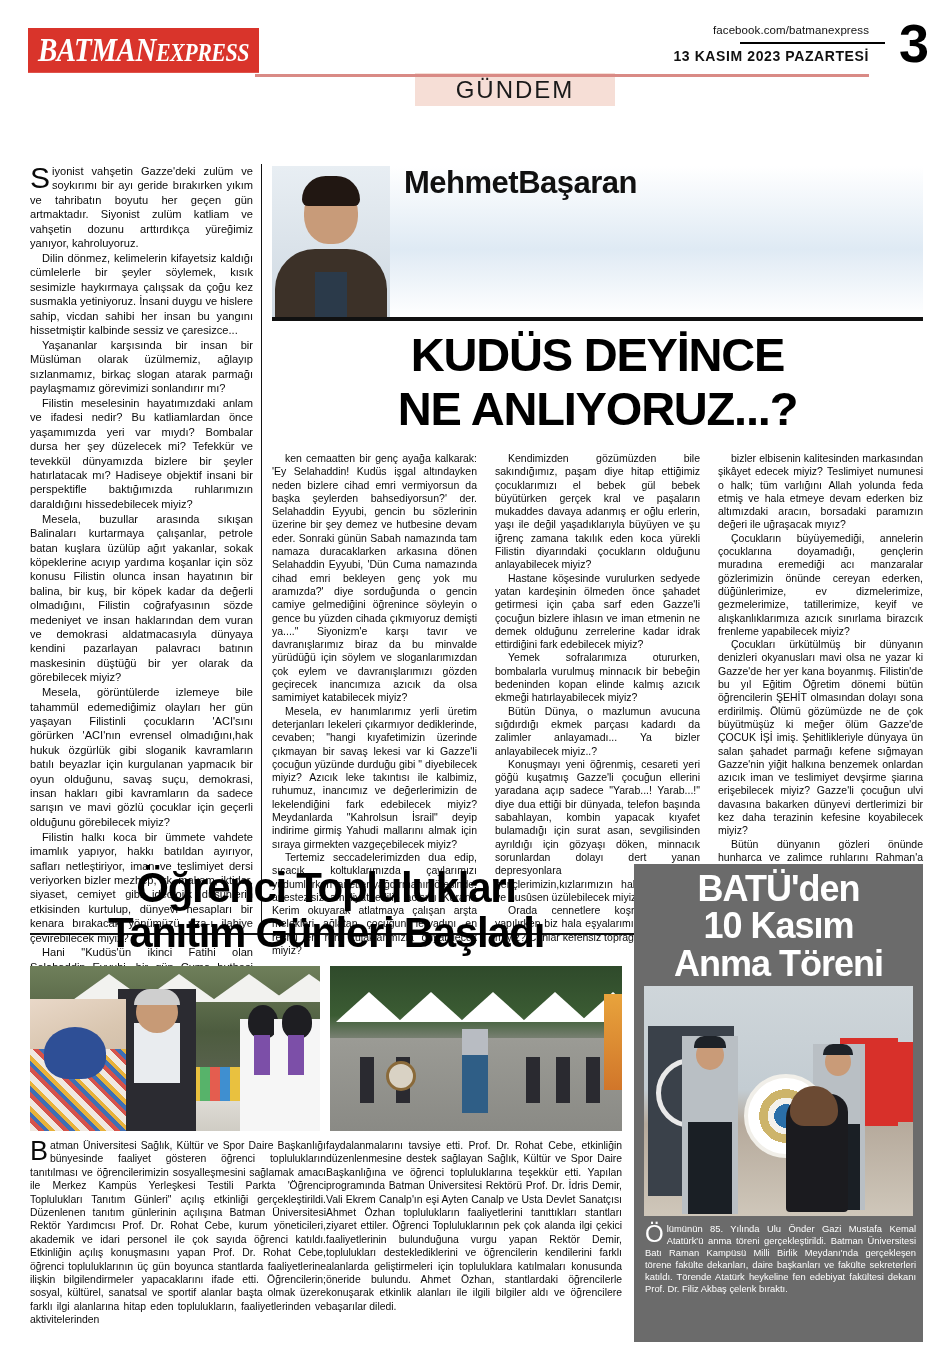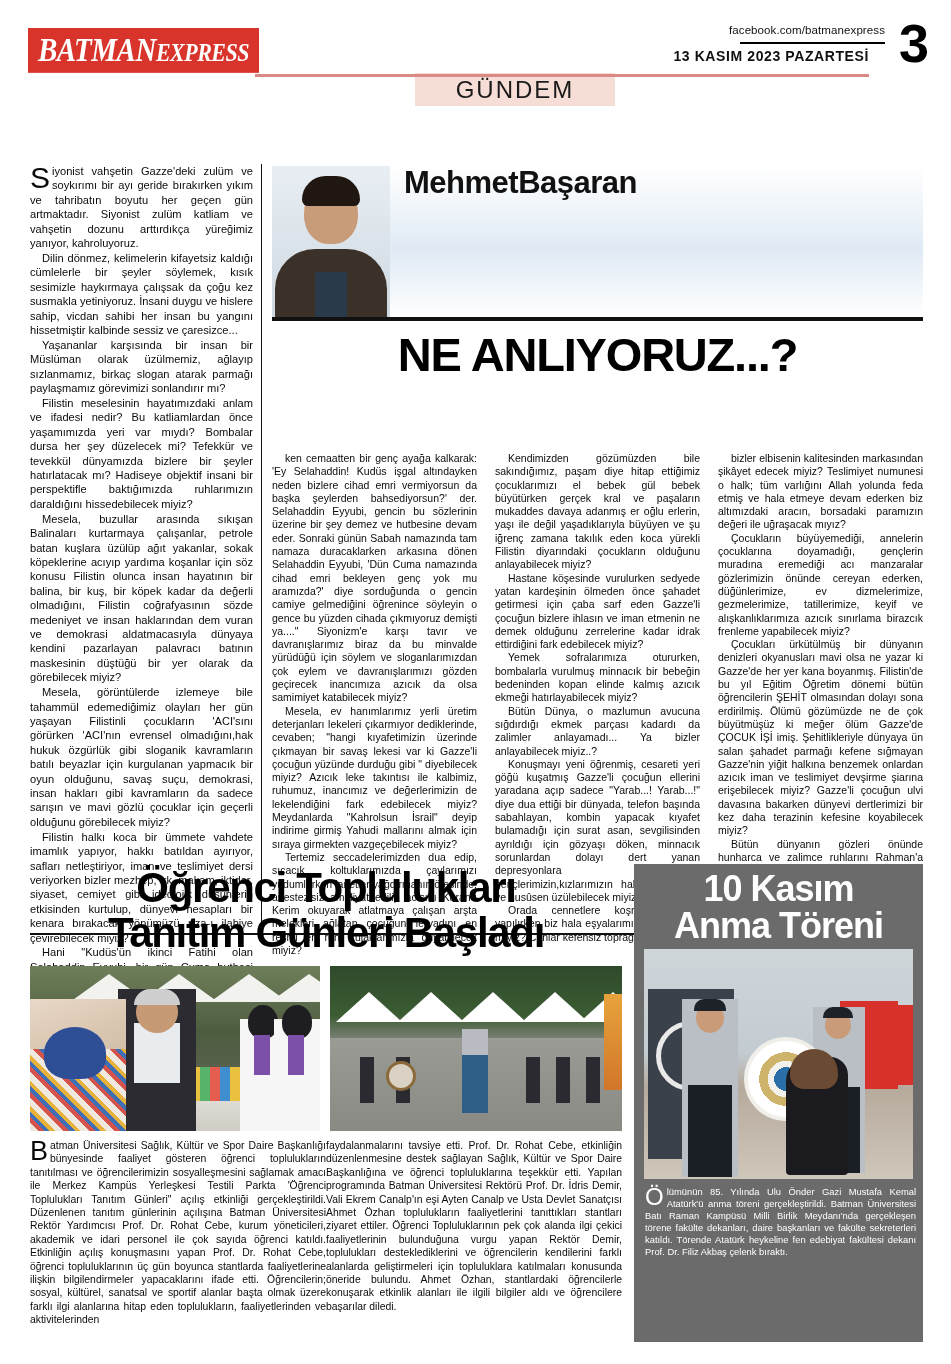--- a/index.html
+++ b/index.html
@@ -24,21 +24,21 @@
     transform: scaleY(1.18); transform-origin: left top;
   }
   .logo-box .small { font-size: 22px; }
   .section-tag {
     position: absolute; left: 415px; top: 30px; width: 200px; height: 33px;
     background: #f6ded6; color: #1a1a1a;
     font-size: 24px; font-weight: 500; letter-spacing: 2px;
     display: flex; align-items: center; justify-content: center; margin-top: 43px;
   }
   .fb-url {
-    position: absolute; right: 66px; top: 24px;
+    position: absolute; right: 82px; top: 24px;
     font-size: 11.5px; color: #111; letter-spacing: 0.1px;
   }
   .date-line {
     position: absolute; right: 82px; top: 48px;
     font-size: 14px; color: #111; letter-spacing: 0.6px; font-weight: 700;
   }
   .rule-black { position:absolute; right:66px; top:42px; width:145px; height:2px; background:#000; }
   .page-num {
     position: absolute; right: 22px; top: 16px;
     font-size: 54px; font-weight: bold; color: #000; line-height: 1;
@@ -266,20 +266,21 @@
         <div class="head"></div>
         <div class="hair"></div>
       </div>
       <div class="columnist-name">
         <div>Mehmet</div>
         <div>Başaran</div>
       </div>
     </div>
 
     <div class="main-headline">
+      <div>KUDÜS DEYİNCE</div>
       <div>NE ANLIYORUZ...?</div>
     </div>
 
     <div class="art-cols" id="art-cols">
         <div class="art-col c2">
           <p>ken cemaatten bir genç ayağa kalkarak: 'Ey Selahaddin! Kudüs işgal altındayken neden bizlere cihad emri vermiyorsun da başka şeylerden bahsediyorsun?' der. Selahaddin Eyyubi, gencin bu sözlerinin üzerine bir şey demez ve hutbesine devam eder. Sonraki günün Sabah namazında tam namaza duracaklarken arkasına dönen Selahaddin Eyyubi, 'Dün Cuma namazında cihad emri bekleyen genç yok mu aramızda?' diye sorduğunda o gencin camiye gelmediğini öğrenince söyleyin o gence bu yüzden cihada çıkmıyoruz demişti ya...." Siyonizm'e karşı tavır ve davranışlarımız biraz da bu minvalde yürüdüğü için söylem ve sloganlarımızdan çok eylem ve davranışlarımızı gözden geçirecek inancımıza azıcık da olsa samimiyet katabilecek miyiz?</p>
           <p>Mesela, ev hanımlarımız yerli üretim deterjanları lekeleri çıkarmıyor dediklerinde, cevaben; "hangi kıyafetimizin üzerinde çıkmayan bir savaş lekesi var ki Gazze'li çocuğun yüzünde durduğu gibi " diyebilecek miyiz?  Azıcık leke takıntısı ile kalbimiz, ruhumuz, inancımız ve değerlerimizin de lekelendiğini fark edebilecek miyiz?  Meydanlarda "Kahrolsun İsrail" deyip indirime girmiş Yahudi mallarını almak için sıraya girmekten vazgeçebilecek miyiz?</p>
           <p>Tertemiz seccadelerimizden dua edip, sıcacık koltuklarımızda çaylarımızı yudumlarken lanetler yağdırmanın ötesinde; anestezisiz ameliyat edilip acısını Kuran-ı Kerim okuyarak atlatmaya çalışan arşta melekleri ağlatan çocuğun feryadını en resmi en ruhi kulaklarımızla duyabilecek miyiz?</p>
         </div>
         <div class="art-col c3">
@@ -371,20 +372,21 @@
         <div class="bcol">
           <p>faydalanmalarını tavsiye etti. Prof. Dr. Rohat Cebe, etkinliğin düzenlenmesine destek sağlayan Sağlık, Kültür ve Spor Daire Başkanlığına ve öğrenci topluluklarına teşekkür etti. Yapılan programında Batman Üniversitesi Rektörü Prof. Dr. İdris Demir, Vali Ekrem Canalp'ın eşi Ayten Canalp ve Usta Devlet Sanatçısı Ahmet Özhan toplulukların faaliyetlerini tanıttıkları stantları ziyaret ettiler. Öğrenci Topluluklarının pek çok alanda ilgi çekici faaliyetlerinin bulunduğuna vurgu yapan Rektör Demir, toplulukları desteklediklerini ve öğrencilerin kendilerini farklı alanlarda geliştirmeleri için topluluklara katılmaları konusunda öneride bulundu. Ahmet Özhan, stantlardaki öğrencilerle konuşarak etkinlik alanları ile ilgili bilgiler aldı ve öğrencilere başarılar diledi.</p>
         </div>
       </div>
     </div>
 
     <div class="bottom-sep"></div>
 
     <div class="bottom-right">
       <div class="br-headline">
+        <div>BATÜ'den</div>
         <div>10 Kasım</div>
         <div>Anma Töreni</div>
       </div>
       <div class="br-photo">
         <div class="brp-sky"></div>
         <div class="brp-wall"></div>
         <div class="brp-circ"></div>
         <div class="brp-flag"></div>
         <div class="brp-flag2"></div>
         <div class="brp-guard1">

